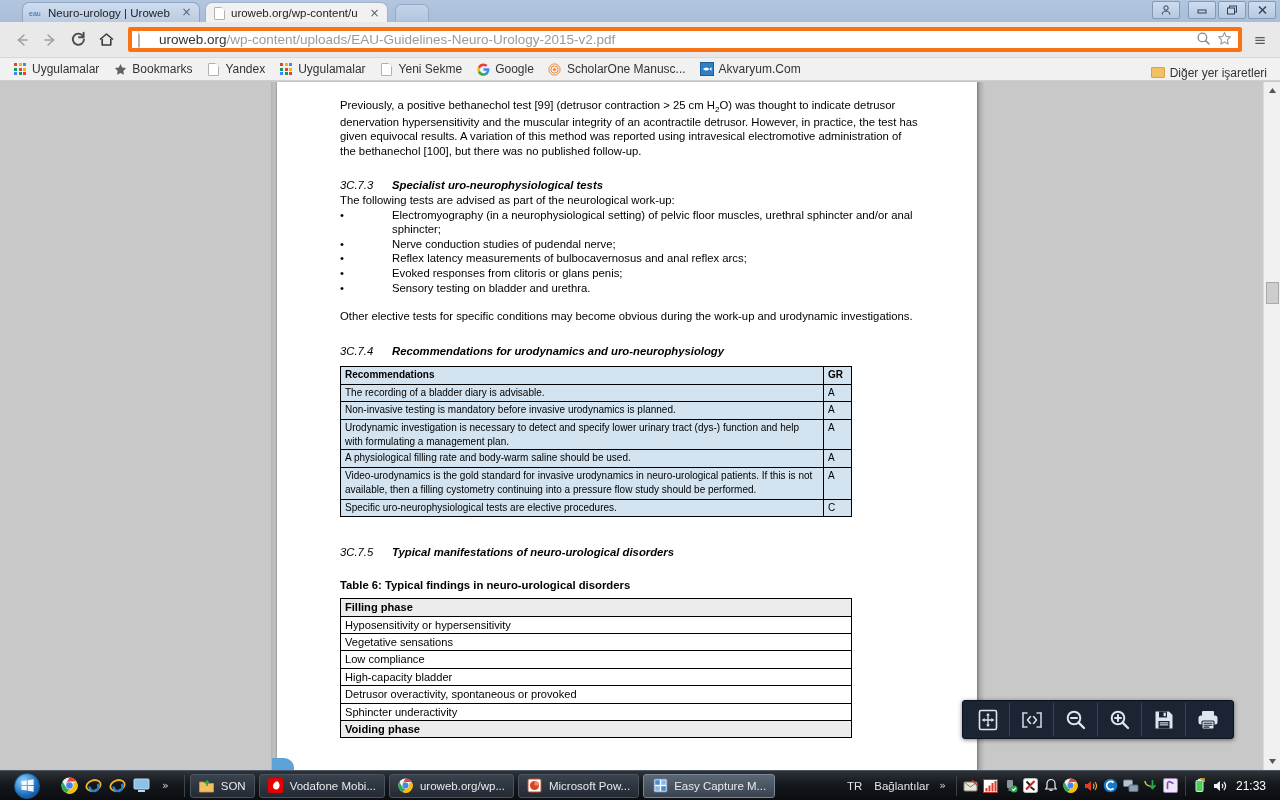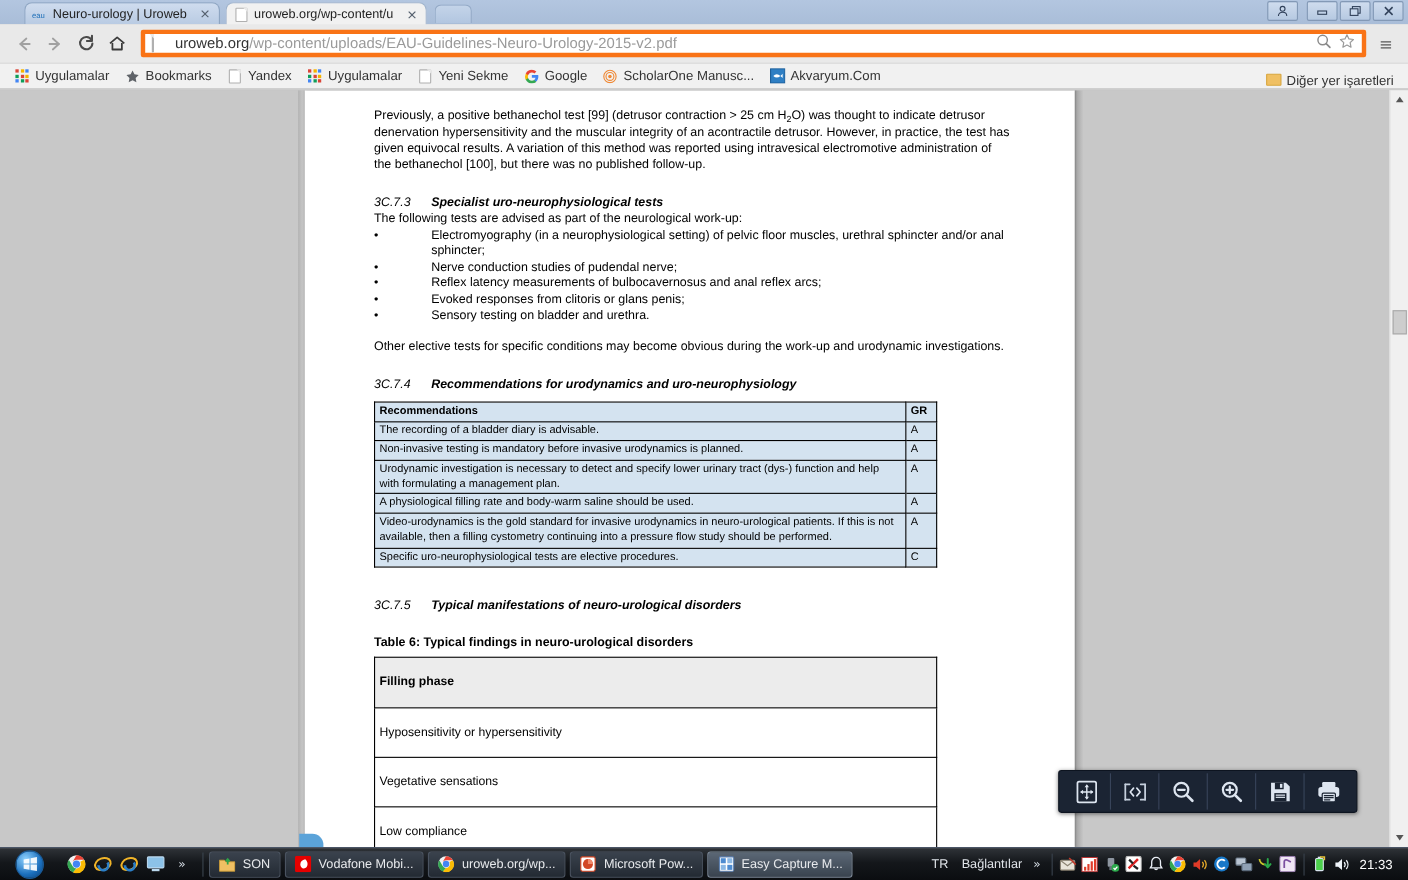--- a/index.html
+++ b/index.html
@@ -157,21 +157,21 @@
     border: 1px solid #000; padding: 1px 4px; vertical-align: top;
     background: #d4e3f0; text-align: left; font-weight: normal;
   }
   table.rec thead th { font-weight: bold; }
   table.rec td.gr { width: 28px; }
 
   table.t6 {
     border-collapse: collapse; width: 512px; margin-top: 2px;
     font-size: 11.1px; line-height: 14.4px;
   }
-  table.t6 td { border: 1px solid #000; padding: 15px 4px; background: #fff; }
+  table.t6 td { border: 1px solid #000; padding: 1px 4px; background: #fff; }
   table.t6 td.phase { background: #ececec; font-weight: bold; }
 
   .sidetab {
     position: absolute; left: 272px; top: 676px; width: 22px; height: 34px;
     background: #5ba3d9; border-radius: 0 10px 10px 0;
   }
   .leftgutter {
     position: absolute; left: 271px; top: 0; width: 6px; height: 688px;
     background: linear-gradient(90deg, #b3b3b3, #cfcfcf);
   }

